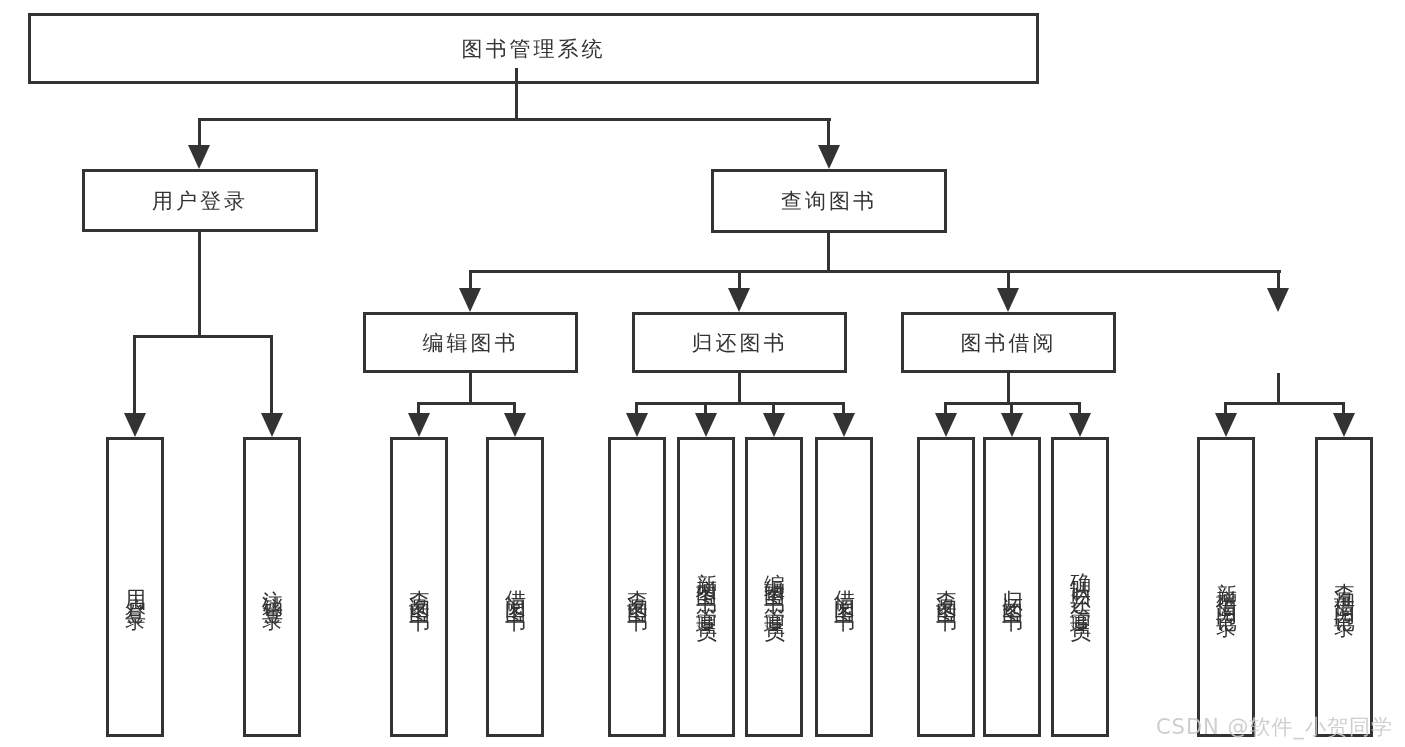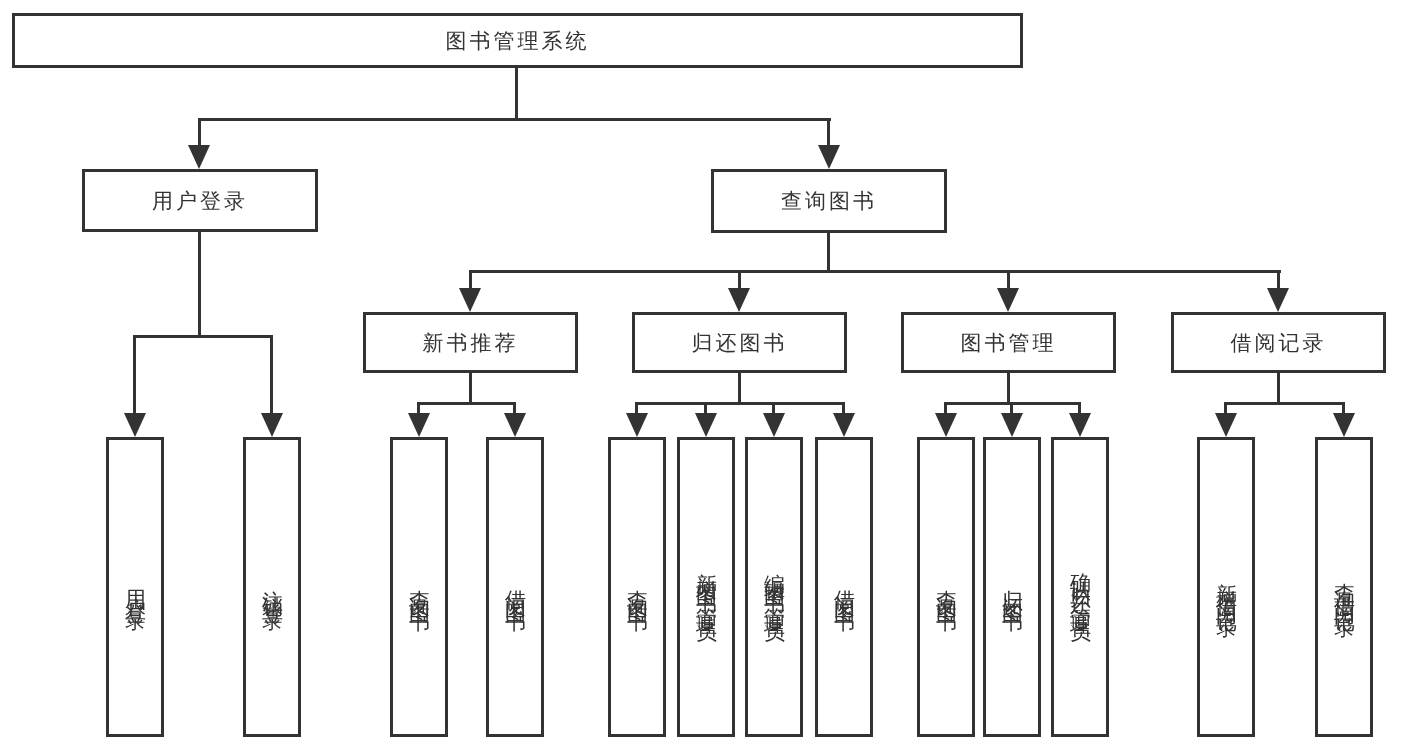--- a/index.html
+++ b/index.html
@@ -19,29 +19,28 @@
       border-left:11px solid transparent;border-right:11px solid transparent;
       border-top:24px solid var(--line);}
   .watermark{position:absolute;right:12px;bottom:6px;color:var(--wm);font-size:21px;
       letter-spacing:1px;opacity:.9;z-index:5;white-space:nowrap;}
 </style>
 </head>
 <body>
 
 <div class="canvas">
 
-  <div class="hbox" style="left:12px;top:13px;width:1011px;height:55px">图书管理系统</div>
+  <div class="hbox" style="left:28px;top:13px;width:1011px;height:71px">图书管理系统</div>
 
   <div class="hbox" style="left:82px;top:169px;width:236px;height:63px">用户登录</div>
   <div class="hbox" style="left:711px;top:169px;width:236px;height:64px">查询图书</div>
 
-  <div class="hbox" style="left:363px;top:312px;width:215px;height:61px">新书推荐</div>
+  <div class="hbox" style="left:363px;top:312px;width:215px;height:61px">编辑图书</div>
   <div class="hbox" style="left:632px;top:312px;width:215px;height:61px">归还图书</div>
-  <div class="hbox" style="left:901px;top:312px;width:215px;height:61px">图书管理</div>
-  <div class="hbox" style="left:1171px;top:312px;width:215px;height:61px">借阅记录</div>
+  <div class="hbox" style="left:901px;top:312px;width:215px;height:61px">图书借阅</div>
 
   <div class="vbox" style="left:106px">用户登录</div>
   <div class="vbox" style="left:243px">注销登录</div>
 
   <div class="vbox" style="left:390px">查询图书</div>
   <div class="vbox" style="left:486px">借阅图书</div>
 
   <div class="vbox" style="left:608px">查询图书</div>
   <div class="vbox" style="left:677px">新增图书（管理员）</div>
   <div class="vbox" style="left:745px">编辑图书（管理员）</div>
@@ -106,13 +105,14 @@
   <div class="vl" style="left:1078px;top:405px;height:10px"></div>
   <div class="ar" style="left:1069px;top:413px"></div>
 
   <div class="vl" style="left:1277px;top:373px;height:32px"></div>
   <div class="hl" style="left:1224px;top:402px;width:121px"></div>
   <div class="vl" style="left:1224px;top:405px;height:10px"></div>
   <div class="ar" style="left:1215px;top:413px"></div>
   <div class="vl" style="left:1342px;top:405px;height:10px"></div>
   <div class="ar" style="left:1333px;top:413px"></div>
 
+  <div class="watermark">CSDN @软件_小贺同学</div>
 </div>
 
 </body></html>

